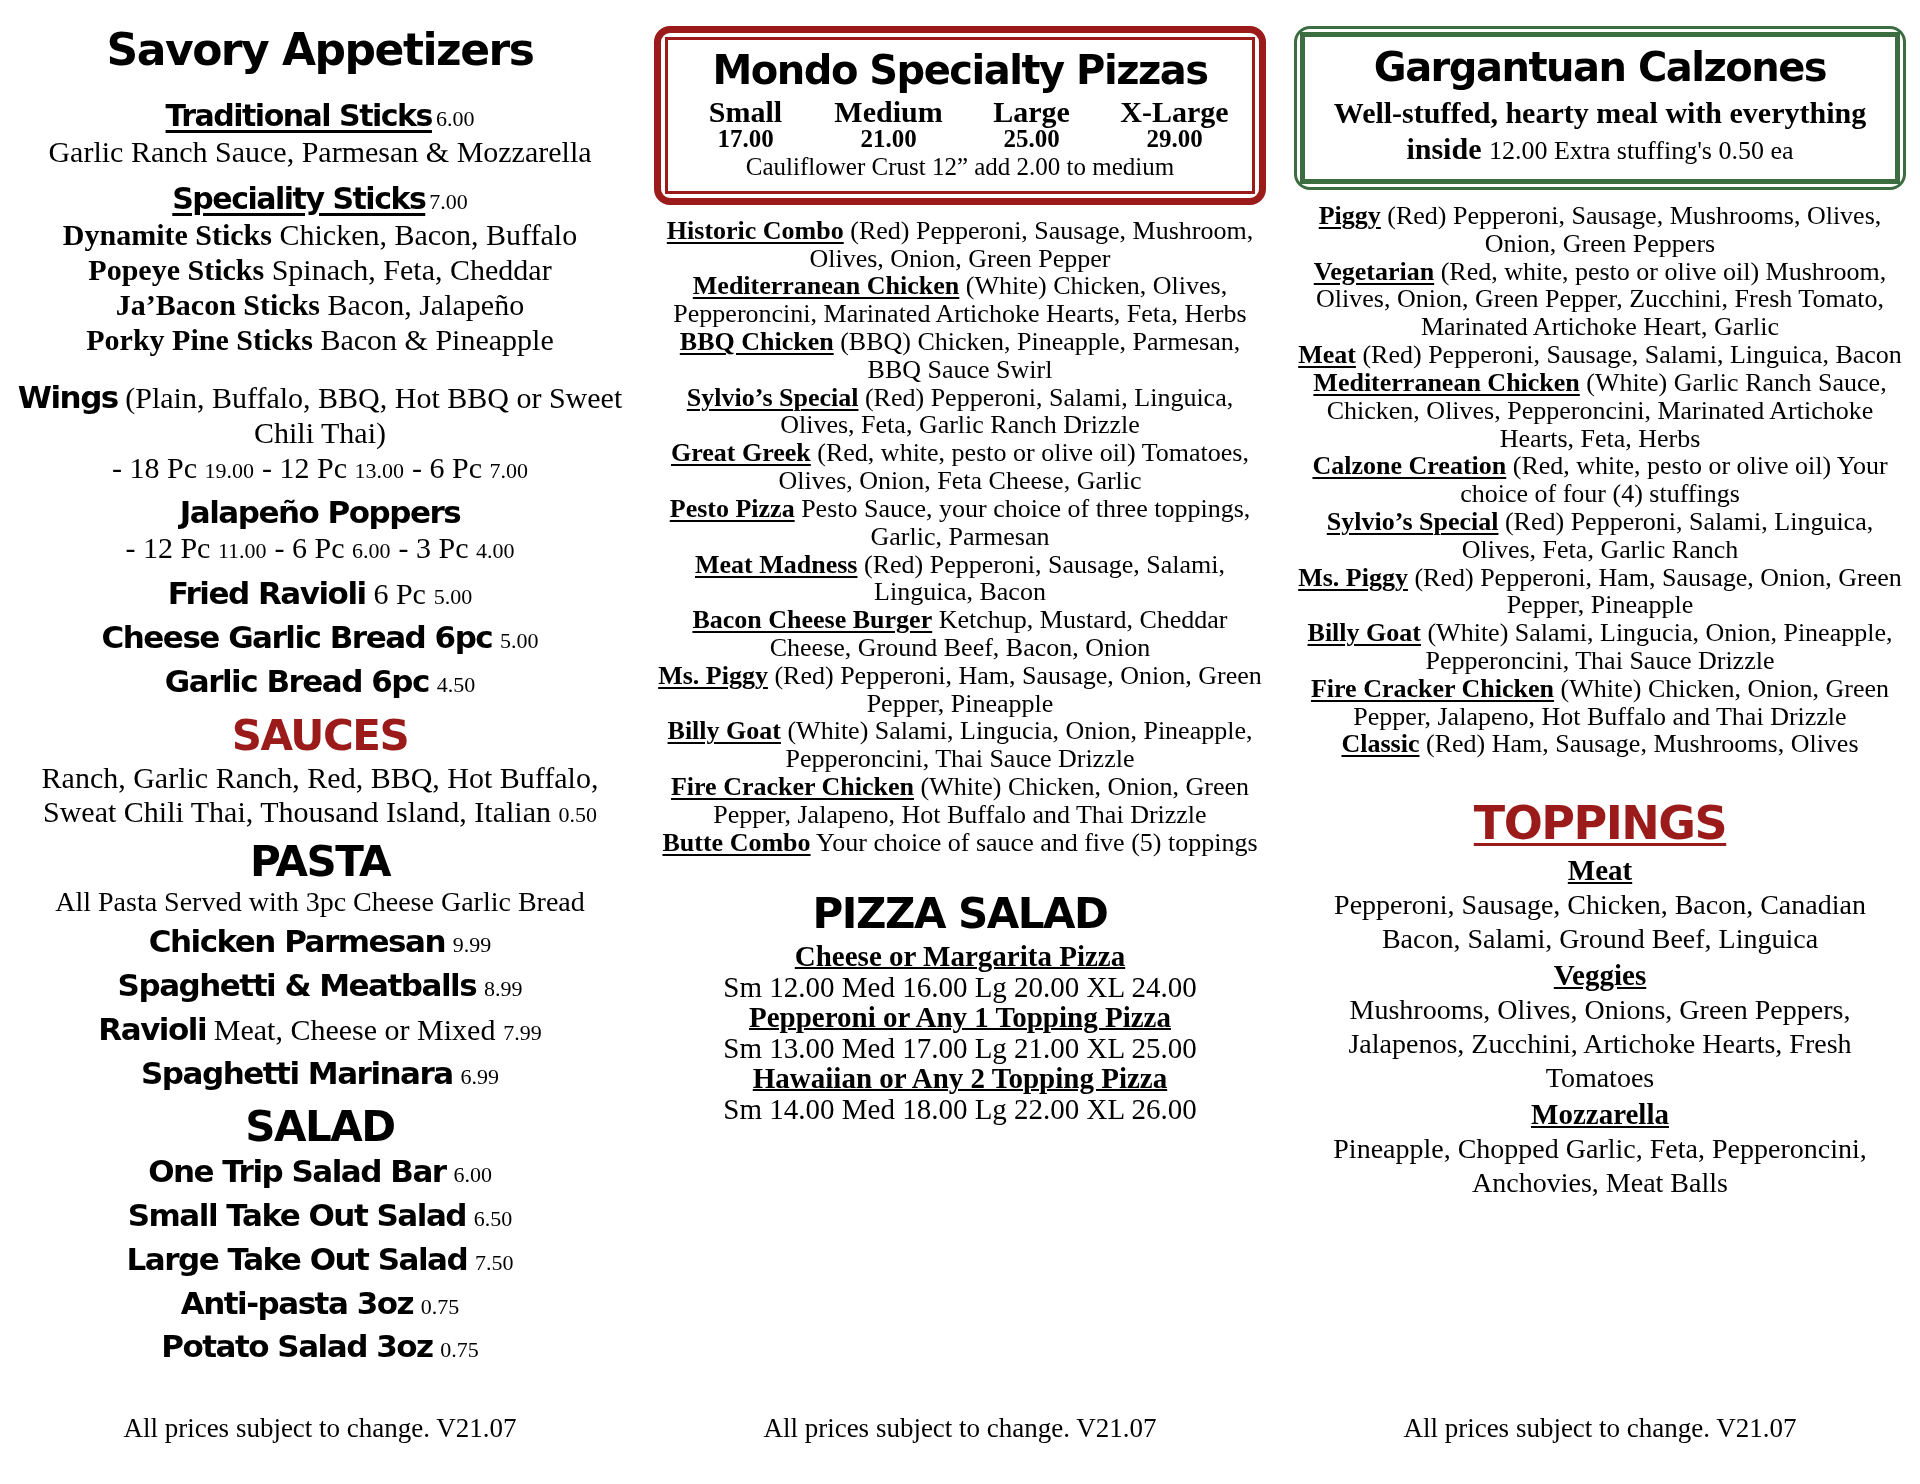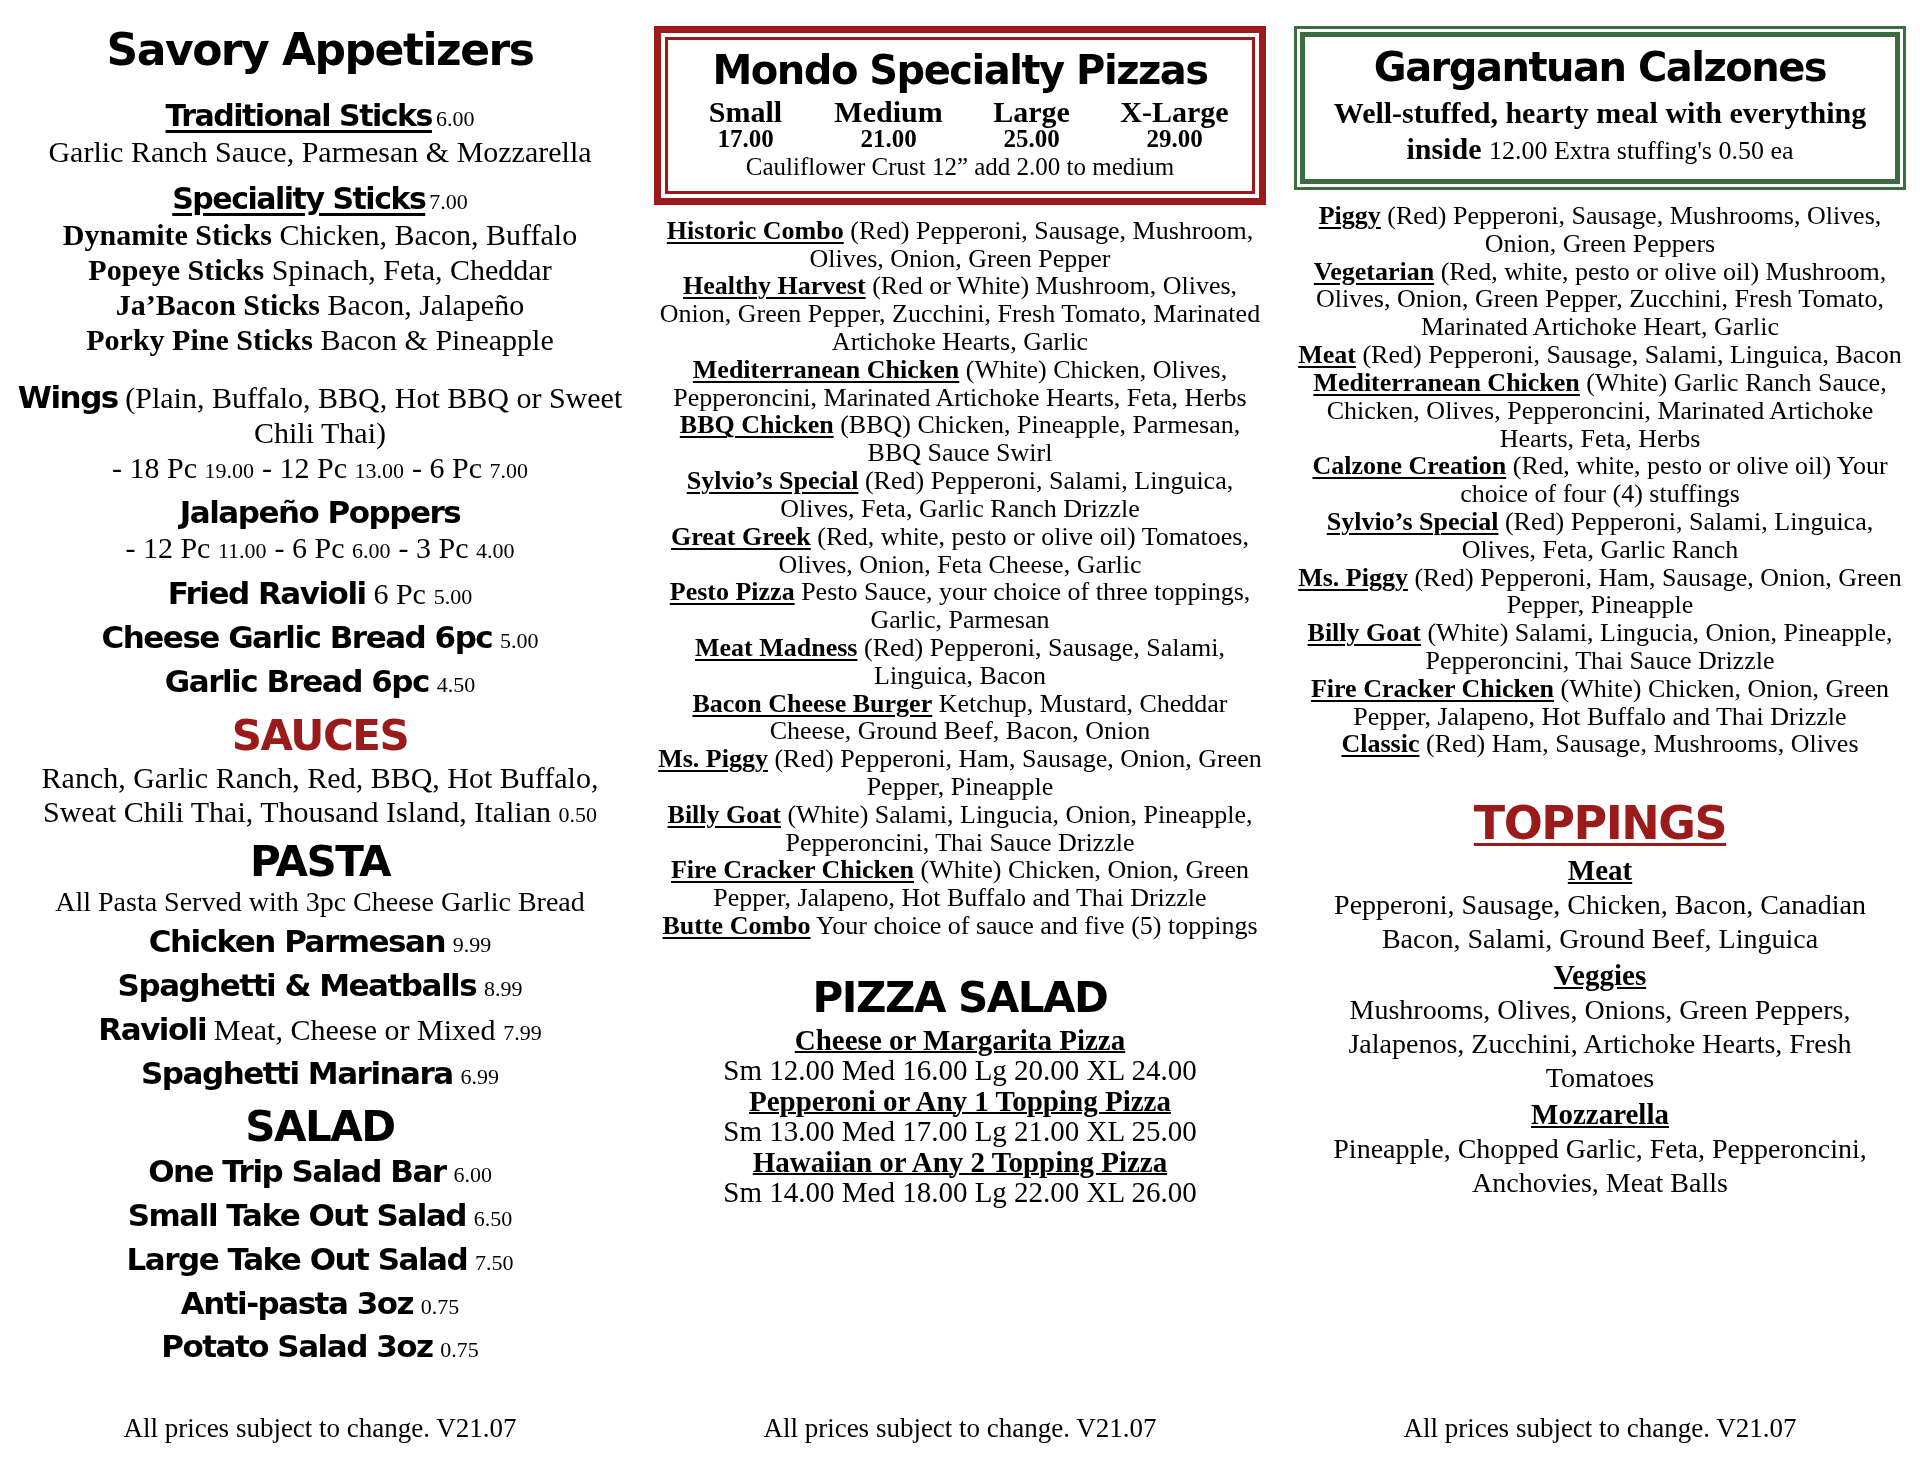--- a/index.html
+++ b/index.html
@@ -33,21 +33,21 @@
   .fun-items { margin-top:6px; }
   .fun-item { font-size:31px; line-height:1.38; }
   .fun-name { font-size:31px; }
   .mid-desc { font-size:30px; }
   .section-title { font-size:42px; line-height:1.12; margin-top:8px; }
   .sauces-line { font-size:30px; line-height:1.16; margin-top:2px; }
   .pasta-note { font-size:28px; line-height:1.18; }
   .list-gap { margin-top:2px; }
 
   
-  .box { width:100%; }
+  .box { width:100%;border-radius:16px; }
   .red-box { border:7px solid var(--red); }
   .red-box .box-inner { border:3px solid var(--red); margin:4px; padding:8px 6px 10px; }
   .green-box { border:3px solid var(--green); }
   .green-box .box-inner { border:5px solid var(--green); margin:3px; padding:8px 8px 12px; }
   .box-title { font-size:40px; line-height:1.1; }
   .sizes { display:flex; justify-content:center; margin-top:6px; }
   .size { flex:1; line-height:0.95; }
   .size-label { display:block; font-size:30px; font-weight:700; }
   .size-price { display:block; font-size:25px; font-weight:700; }
   .box-note { font-size:25px; margin-top:3px; line-height:1.1; }
@@ -185,21 +185,20 @@
             </span>
           </div>
         <p class="box-note">Cauliflower Crust 12” add 2.00 to medium</p>
       </div>
     </div>
 
     <div class="items">
 
         <div class="item"><span class="srf-name">Historic Combo</span> <span>(Red) Pepperoni, Sausage, Mushroom, Olives, Onion, Green Pepper</span></div>
 
-        <div class="item"><span class="srf-name">Healthy Harvest</span> <span>(Red or White) Mushroom, Olives, Onion, Green Pepper, Zucchini, Fresh Tomato, Marinated Artichoke Hearts, Garlic</span></div>
 
         <div class="item"><span class="srf-name">Mediterranean Chicken</span> <span>(White) Chicken, Olives, Pepperoncini, Marinated Artichoke Hearts, Feta, Herbs</span></div>
 
         <div class="item"><span class="srf-name">BBQ Chicken</span> <span>(BBQ) Chicken, Pineapple, Parmesan, BBQ Sauce Swirl</span></div>
 
         <div class="item"><span class="srf-name">Sylvio’s Special</span> <span>(Red) Pepperoni, Salami, Linguica, Olives, Feta, Garlic Ranch Drizzle</span></div>
 
         <div class="item"><span class="srf-name">Great Greek</span> <span>(Red, white, pesto or olive oil) Tomatoes, Olives, Onion, Feta Cheese, Garlic</span></div>
 
         <div class="item"><span class="srf-name">Pesto Pizza</span> <span>Pesto Sauce, your choice of three toppings, Garlic, Parmesan</span></div>

